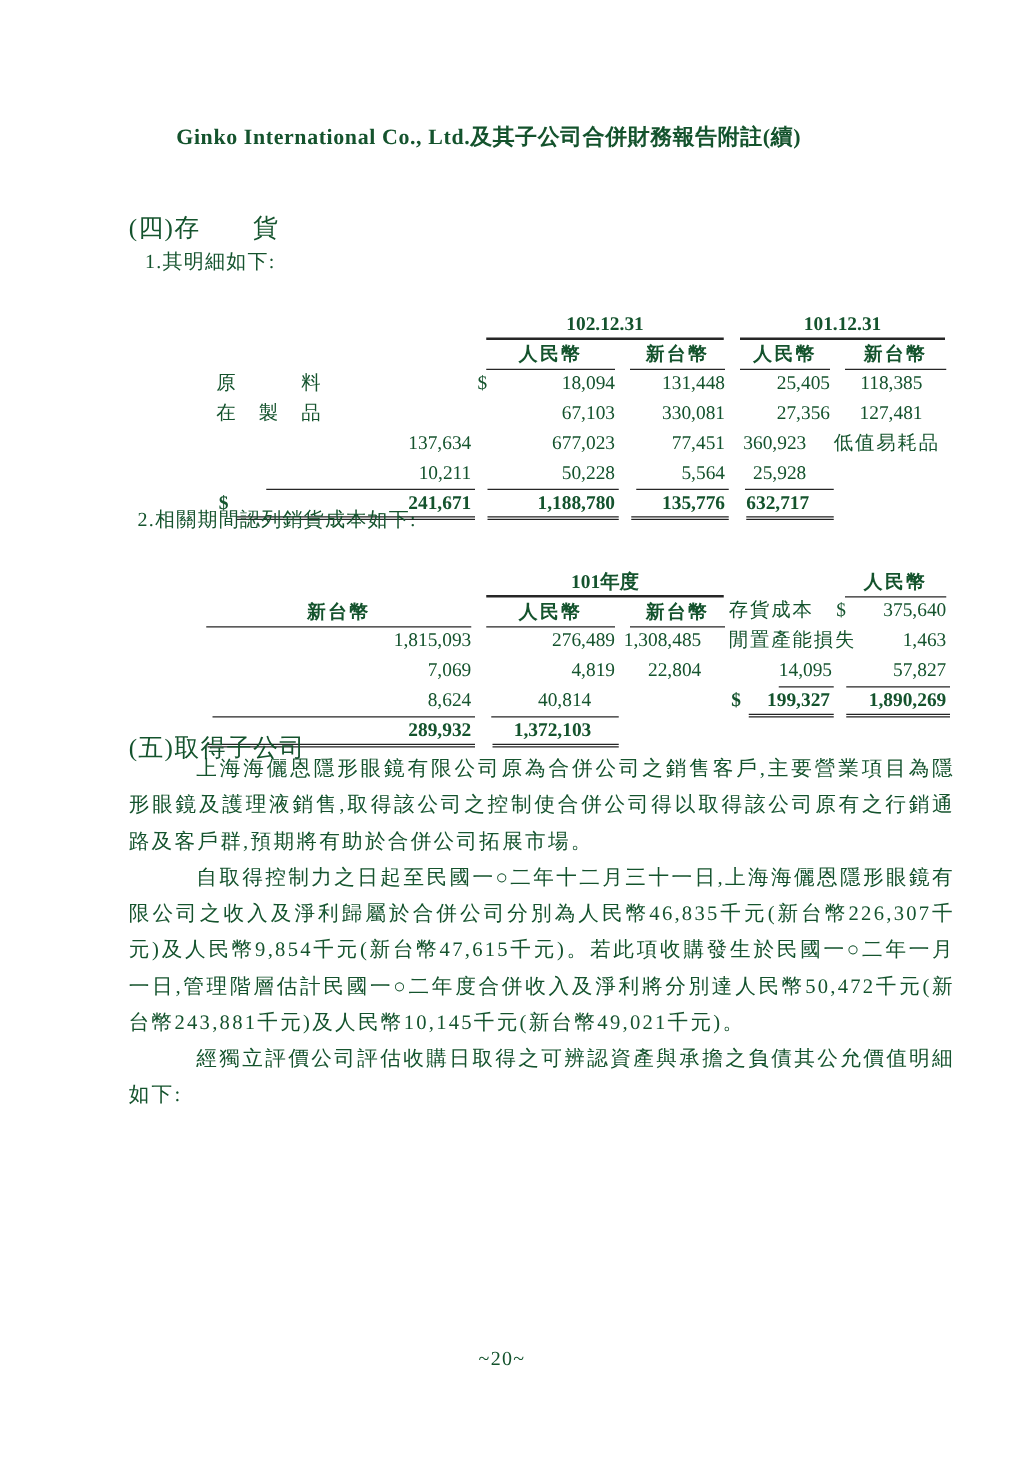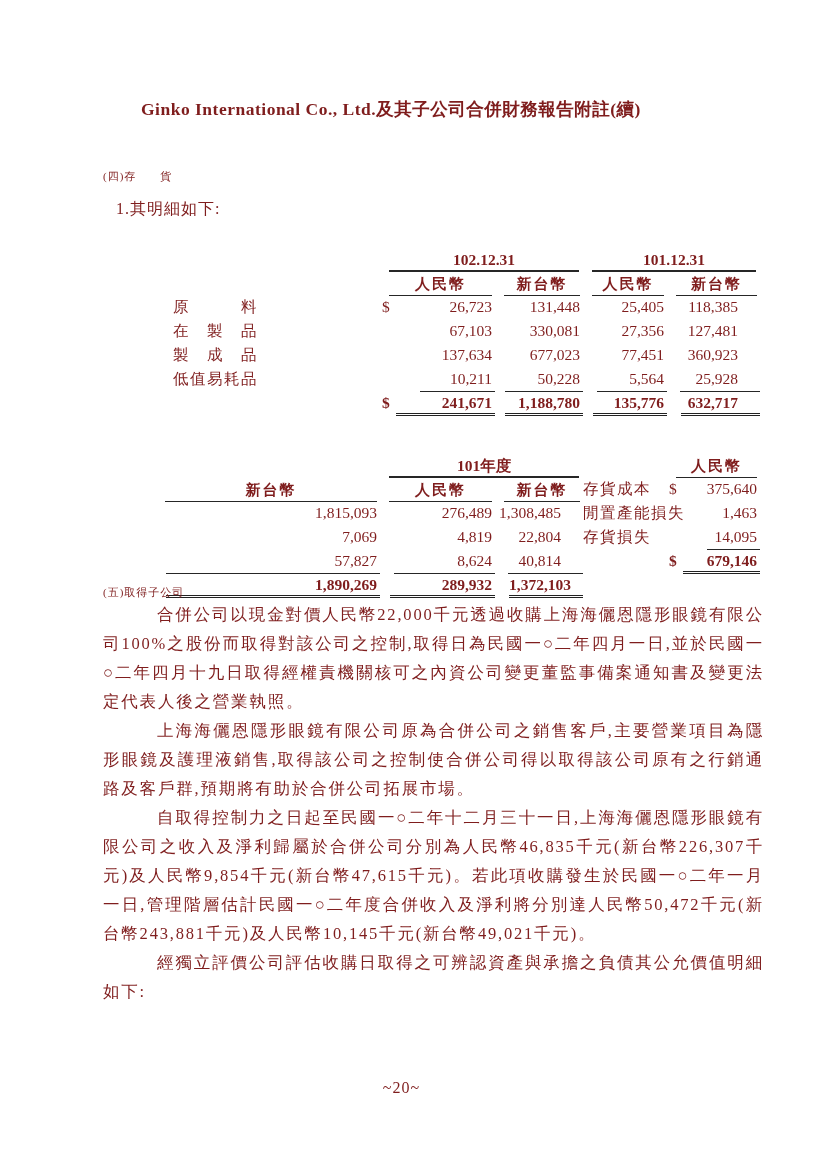--- a/index.html
+++ b/index.html
@@ -2,29 +2,29 @@
 <html><head>
 <meta charset="utf-8">
 <style>
   html,body{margin:0;padding:0;background:#ffffff;}
   .page{
     position:relative;
     width:827px;height:1170px;
     background:#ffffff;
     overflow:hidden;
     font-family:"Liberation Serif","DejaVu Serif",serif;
-    color:#7f1d1d;
+    color:#14532d;
   }
   .doc-title{
     position:absolute;left:141px;top:97px;
     font-size:17.5px;font-weight:600;letter-spacing:0.5px;white-space:nowrap;
   }
   .sec-heading{
     position:absolute;left:103px;
-    font-size:11px;white-space:nowrap;letter-spacing:1px;
+    font-size:20px;white-space:nowrap;letter-spacing:1px;
   }
   .item-label{
     position:absolute;
     font-size:16px;white-space:nowrap;letter-spacing:1px;
   }
   
   .fintable{
     position:absolute;display:grid;grid-auto-rows:24px;
     font-size:15.5px;line-height:22px;margin-top:24px;
   }
@@ -75,50 +75,50 @@
     <div class="c group">102.12.31</div>
     <div class="c group">101.12.31</div>
 
     <div class="c lbl"></div>
     <div class="c colhead">人民幣</div>
     <div class="c colhead">新台幣</div>
     <div class="c colhead">人民幣</div>
     <div class="c colhead">新台幣</div>
 
     <div class="c lbl">原　　　料</div>
-    <div class="c num"><span class="dollar">$</span><span>26,723</span></div>
+    <div class="c num"><span class="dollar">$</span><span>18,094</span></div>
     <div class="c num">131,448</div>
     <div class="c num">25,405</div>
     <div class="c num c4">118,385</div>
 
     <div class="c lbl">在　製　品</div>
     <div class="c num">67,103</div>
     <div class="c num">330,081</div>
     <div class="c num">27,356</div>
     <div class="c num c4">127,481</div>
 
-    <div class="c lbl">製　成　品</div>
     <div class="c num">137,634</div>
     <div class="c num">677,023</div>
     <div class="c num">77,451</div>
     <div class="c num c4">360,923</div>
 
     <div class="c lbl">低值易耗品</div>
     <div class="c num u ml40">10,211</div>
     <div class="c num u ml10">50,228</div>
     <div class="c num u ml14">5,564</div>
     <div class="c num c4 u ml13">25,928</div>
 
     <div class="c lbl"></div>
     <div class="c num tt ml16"><span class="dollar">$</span><span>241,671</span></div>
     <div class="c num tt ml10">1,188,780</div>
     <div class="c num tt ml10">135,776</div>
     <div class="c num c4 tt ml14">632,717</div>
   </div>
 
+  <div class="item-label" style="left:110px;top:406px">2.相關期間認列銷貨成本如下:</div>
 
   <div class="fintable t2">
     <div class="c lbl"></div>
     <div class="c group">101年度</div>
 
     <div class="c lbl"></div>
     <div class="c colhead">人民幣</div>
     <div class="c colhead">新台幣</div>
     <div class="c colhead">人民幣</div>
     <div class="c colhead">新台幣</div>
@@ -128,37 +128,35 @@
     <div class="c num">1,815,093</div>
     <div class="c num">276,489</div>
     <div class="c num c4">1,308,485</div>
 
     <div class="c lbl">閒置產能損失</div>
     <div class="c num">1,463</div>
     <div class="c num">7,069</div>
     <div class="c num">4,819</div>
     <div class="c num c4">22,804</div>
 
-    <div class="c lbl">存貨損失</div>
     <div class="c num u ml40">14,095</div>
     <div class="c num u ml10">57,827</div>
     <div class="c num u ml14">8,624</div>
     <div class="c num c4 u ml13">40,814</div>
 
     <div class="c lbl"></div>
-    <div class="c num tt ml16"><span class="dollar">$</span><span>679,146</span></div>
+    <div class="c num tt ml16"><span class="dollar">$</span><span>199,327</span></div>
     <div class="c num tt ml10">1,890,269</div>
     <div class="c num tt ml10">289,932</div>
     <div class="c num c4 tt ml14">1,372,103</div>
   </div>
 
   <div class="sec-heading" style="top:585px">(五)取得子公司</div>
 
   <div class="para-block">
-    <p>合併公司以現金對價人民幣22,000千元透過收購上海海儷恩隱形眼鏡有限公司100%之股份而取得對該公司之控制,取得日為民國一○二年四月一日,並於民國一○二年四月十九日取得經權責機關核可之內資公司變更董監事備案通知書及變更法定代表人後之營業執照。</p>
     <p>上海海儷恩隱形眼鏡有限公司原為合併公司之銷售客戶,主要營業項目為隱形眼鏡及護理液銷售,取得該公司之控制使合併公司得以取得該公司原有之行銷通路及客戶群,預期將有助於合併公司拓展市場。</p>
     <p>自取得控制力之日起至民國一○二年十二月三十一日,上海海儷恩隱形眼鏡有限公司之收入及淨利歸屬於合併公司分別為人民幣46,835千元(新台幣226,307千元)及人民幣9,854千元(新台幣47,615千元)。若此項收購發生於民國一○二年一月一日,管理階層估計民國一○二年度合併收入及淨利將分別達人民幣50,472千元(新台幣243,881千元)及人民幣10,145千元(新台幣49,021千元)。</p>
     <p>經獨立評價公司評估收購日取得之可辨認資產與承擔之負債其公允價值明細如下:</p>
   </div>
 
   <div class="page-number">~20~</div>
 
 </div>
 
 </body></html>

